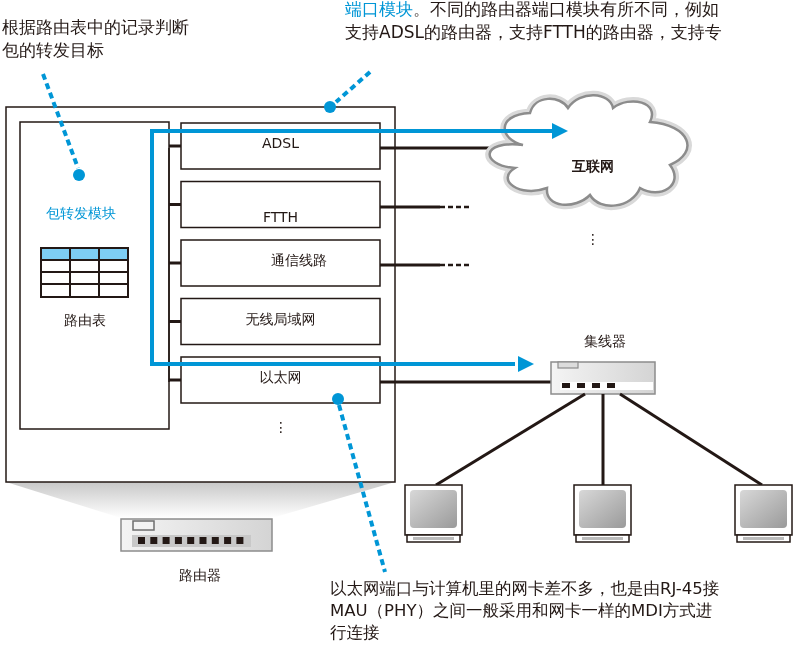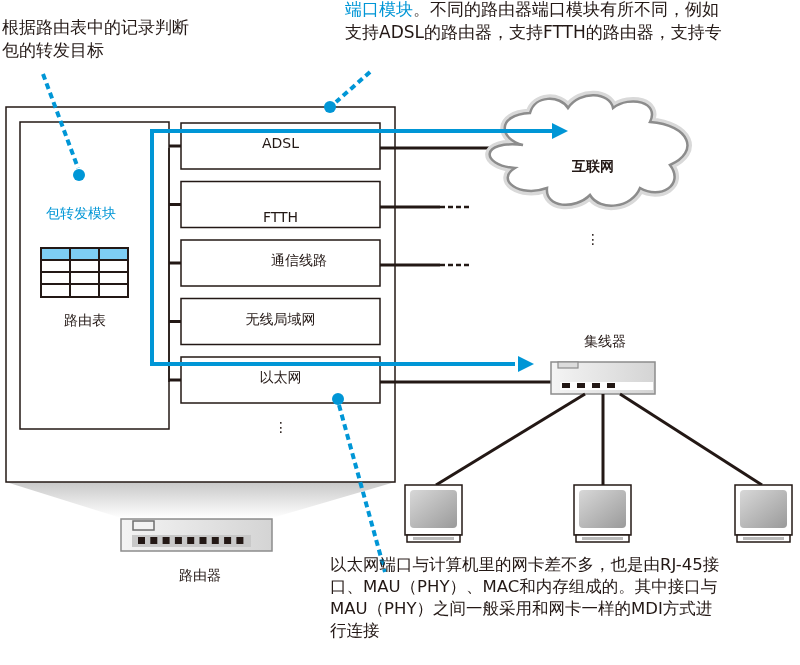--- a/index.html
+++ b/index.html
@@ -151,23 +151,22 @@
 <div class="txt" style="left:2px;top:16px;">
   <div>根据路由表中的记录判断</div>
   <div>包的转发目标</div>
 </div>
 
 <div class="txt" style="left:345px;top:-2px;">
   <div><span class="blue">端口模块</span><span>。不同的路由器端口模块有所不同，例如</span></div>
   <div>支持ADSL的路由器，支持FTTH的路由器，支持专</div>
 </div>
 
-<div class="txt" style="left:330px;top:554px;font-size:16.5px;line-height:22px;">
+<div class="txt" style="left:330px;top:578px;font-size:16.5px;line-height:22px;">
   <div>以太网端口与计算机里的网卡差不多，也是由RJ-45接</div>
-  <div>口、MAU（PHY）、MAC和内存组成的。其中接口与</div>
   <div>MAU（PHY）之间一般采用和网卡一样的MDI方式进</div>
   <div>行连接</div>
 </div>
 
 <div class="label blue" style="left:20px;top:193px;width:122px;margin-top:12px;">包转发模块</div>
 <div class="label" style="left:30px;top:312px;width:110px;">路由表</div>
 <div class="label" style="left:150px;top:567px;width:100px;">路由器</div>
 
 <div id="port-labels">
     <div class="label" style="left: 181px; top: 135px; width: 199px;">ADSL</div>

